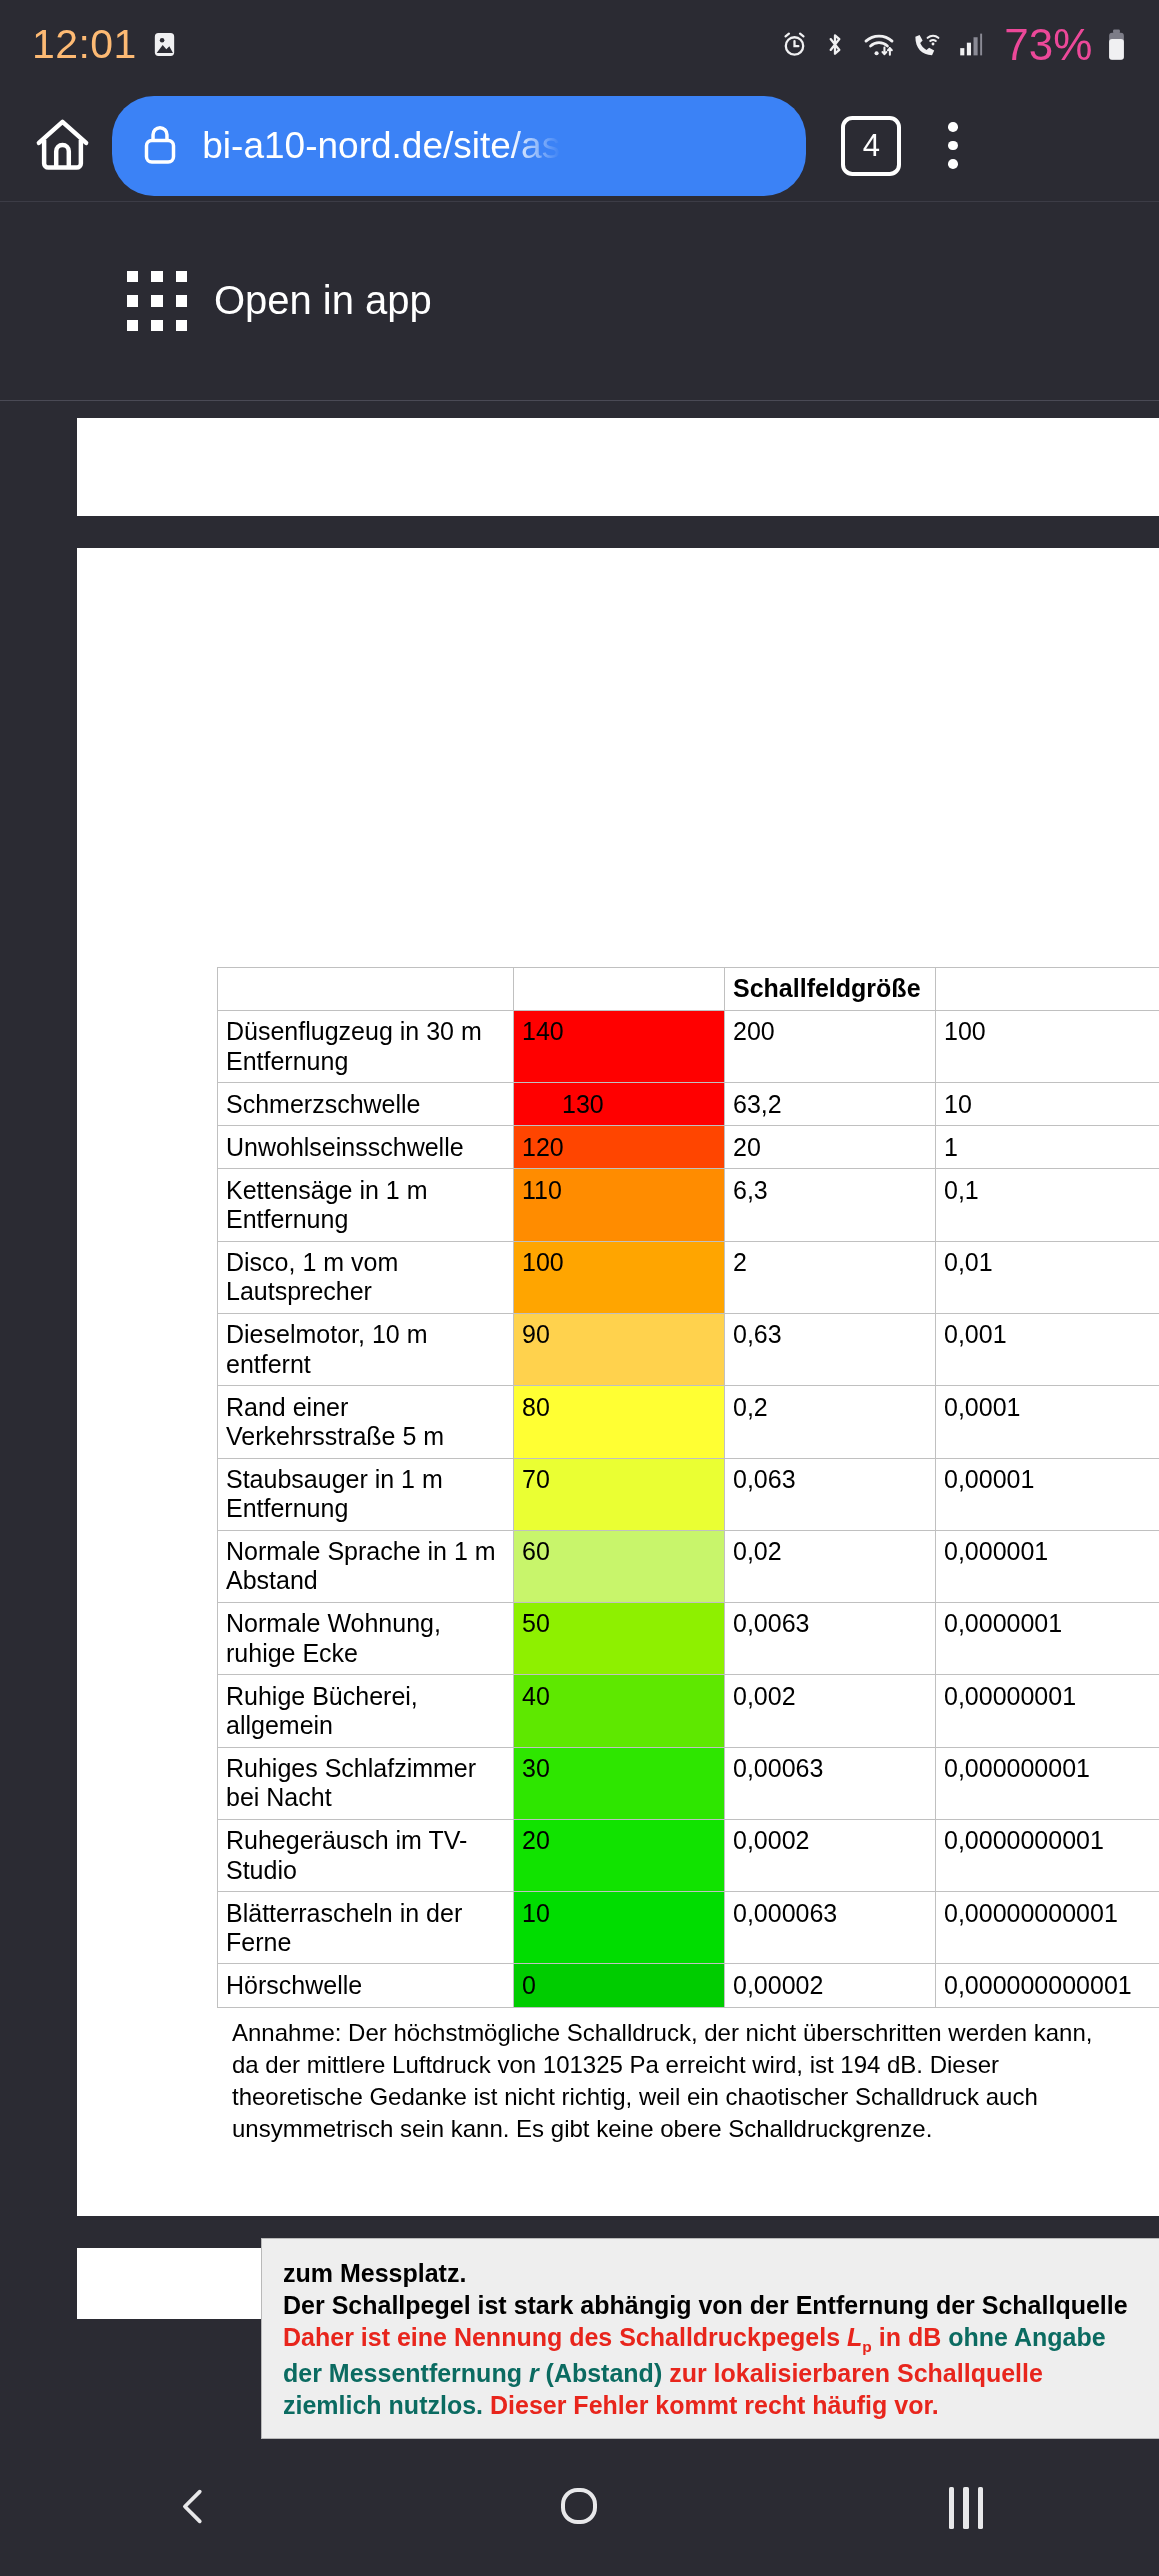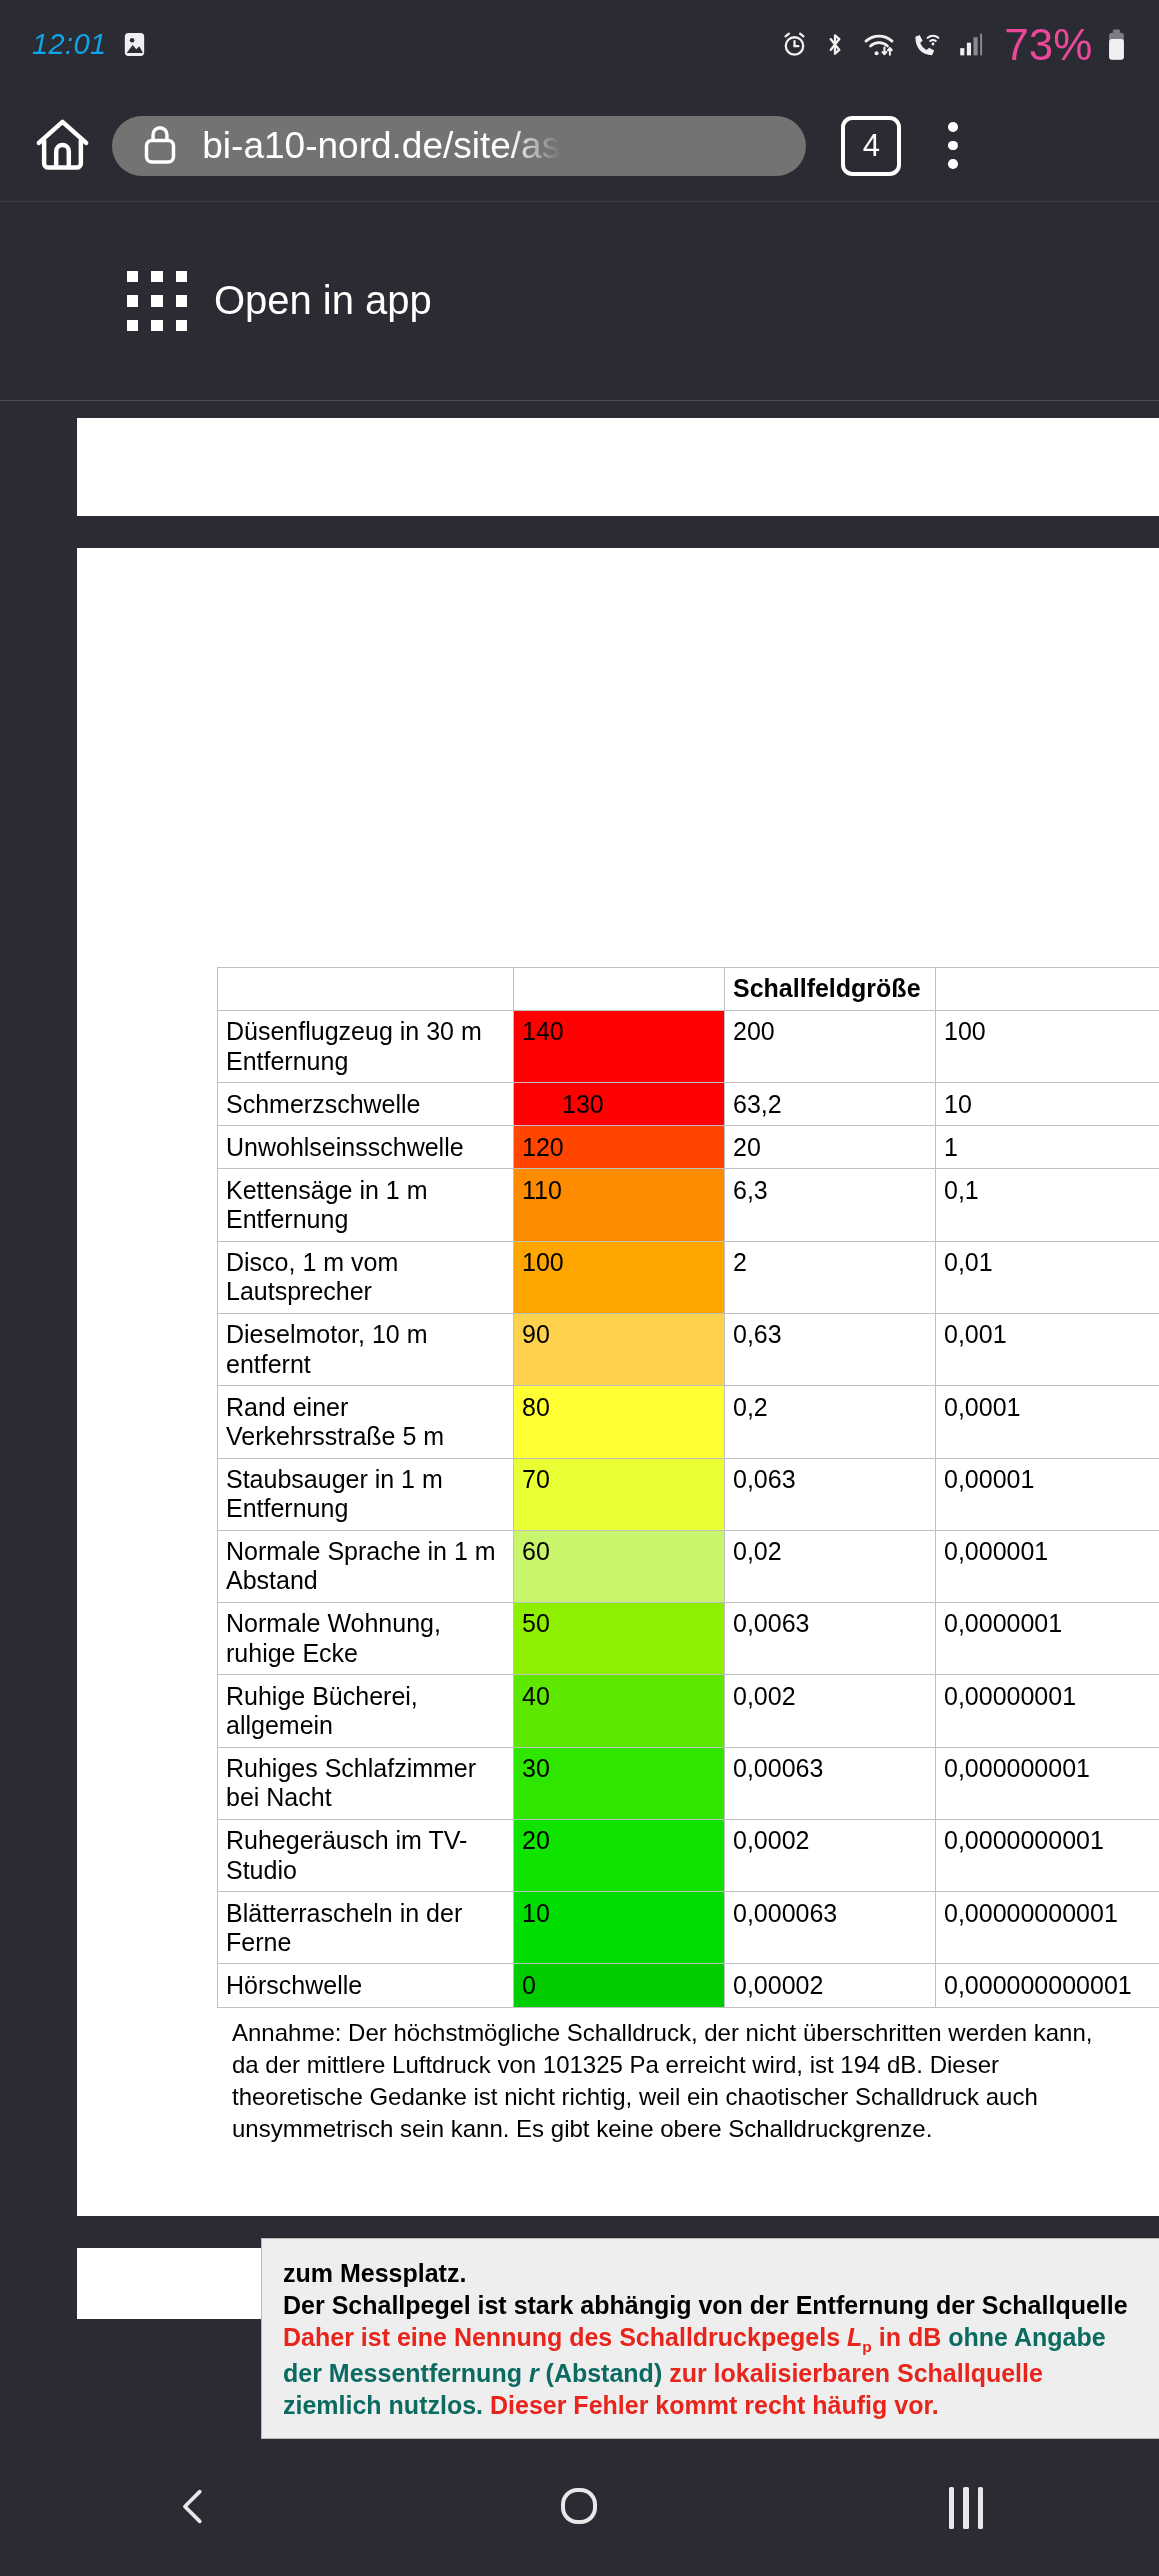--- a/index.html
+++ b/index.html
@@ -11,34 +11,34 @@
   }
   .phone { position: relative; width: 1159px; height: 2576px; background: #2b2b33; }
 
   
   .statusbar {
     position: absolute; top: 0; left: 0; width: 1159px; height: 89px;
     background: #2b2b33; display: flex; align-items: center;
     padding: 0 32px; color: #f0f0f2;
   }
   .sb-left { display: flex; align-items: center; gap: 13px; }
-  .sb-time { font-size: 29px; letter-spacing: 0.4px; color: #0ea5e9; font-weight: 400; font-style: italic; }
+  .sb-time { font-size: 41px; letter-spacing: 0.4px; color: #fdba74; font-weight: 400; }
   .sb-right { margin-left: auto; display: flex; align-items: center; gap: 13.7px; }
   .sb-icon { display: inline-flex; align-items: center; justify-content: center; }
   .sb-batt-text { font-size: 44px; color: #ec4899; margin-left: 6px; }
 
   
   .urlbar-wrap {
     position: absolute; top: 89px; left: 0; width: 1159px; height: 113px;
     background: #2b2b33; display: flex; align-items: center; padding: 0 24px;
   }
   .home-btn { width: 77px; height: 77px; display: flex; align-items: center; justify-content: center; }
   .omnibox {
-    flex: 1; height: 60px; margin-left: 11.3px; margin-right: 8px;
-    background: #737373; border-radius: 42px;
+    flex: 1; height: 100px; margin-left: 11.3px; margin-right: 8px;
+    background: #3b82f6; border-radius: 42px;
     display: flex; align-items: center; padding: 0 27px; overflow: hidden;
     max-width: 694px;
   }
   .omnibox .lock { flex: none; margin-right: 21px; }
   .omnibox .urltext {
     font-size: 37px; color: #ffffff; white-space: nowrap; overflow: hidden;
     -webkit-mask-image: linear-gradient(to right, #000 86%, transparent 100%);
     mask-image: linear-gradient(to right, #000 86%, transparent 100%);
   }
   .tabbtn {

